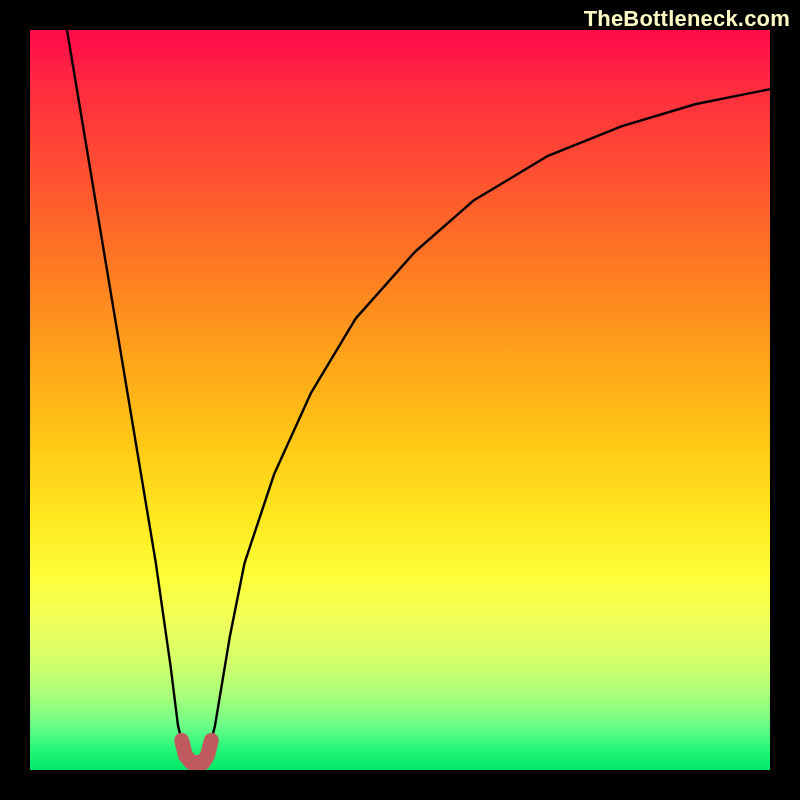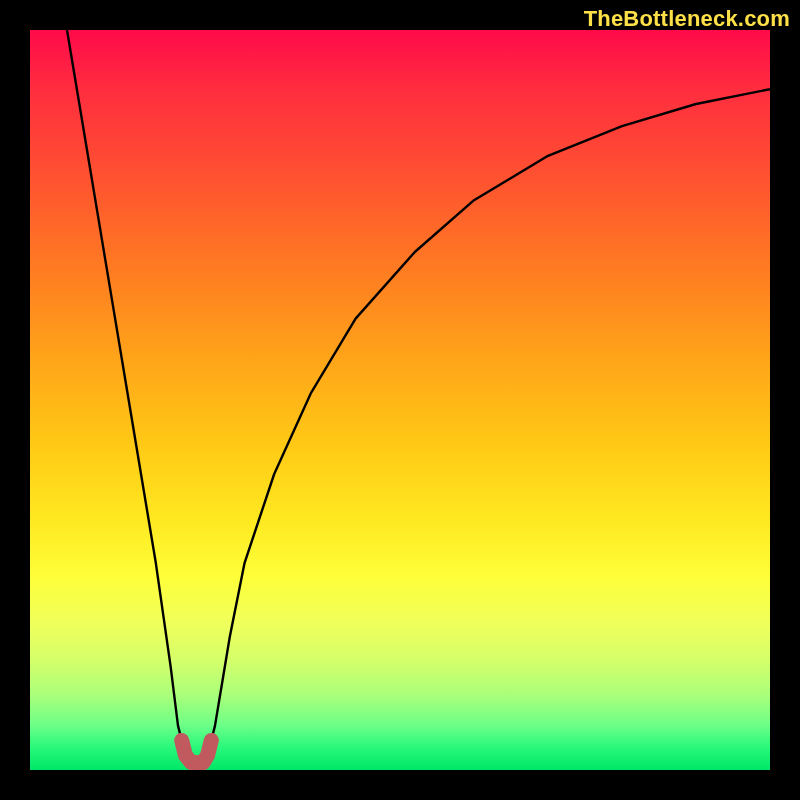--- a/index.html
+++ b/index.html
@@ -30,21 +30,21 @@
       #a8ff7a 90%,
       #6cff88 94%,
       #28f77a 97%,
       #00e766 100%);
   }
   .watermark {
     position: absolute;
     top: 6px;
     right: 10px;
     font: 600 22px Arial, Helvetica, sans-serif;
-    color: #fde047;
+    color: #fef9c3;
     letter-spacing: 0.2px;
   }
   svg.curves {
     position: absolute;
     left: 0; top: 0;
     width: 740px; height: 740px;
   }
 </style>
 </head>
 <body>

